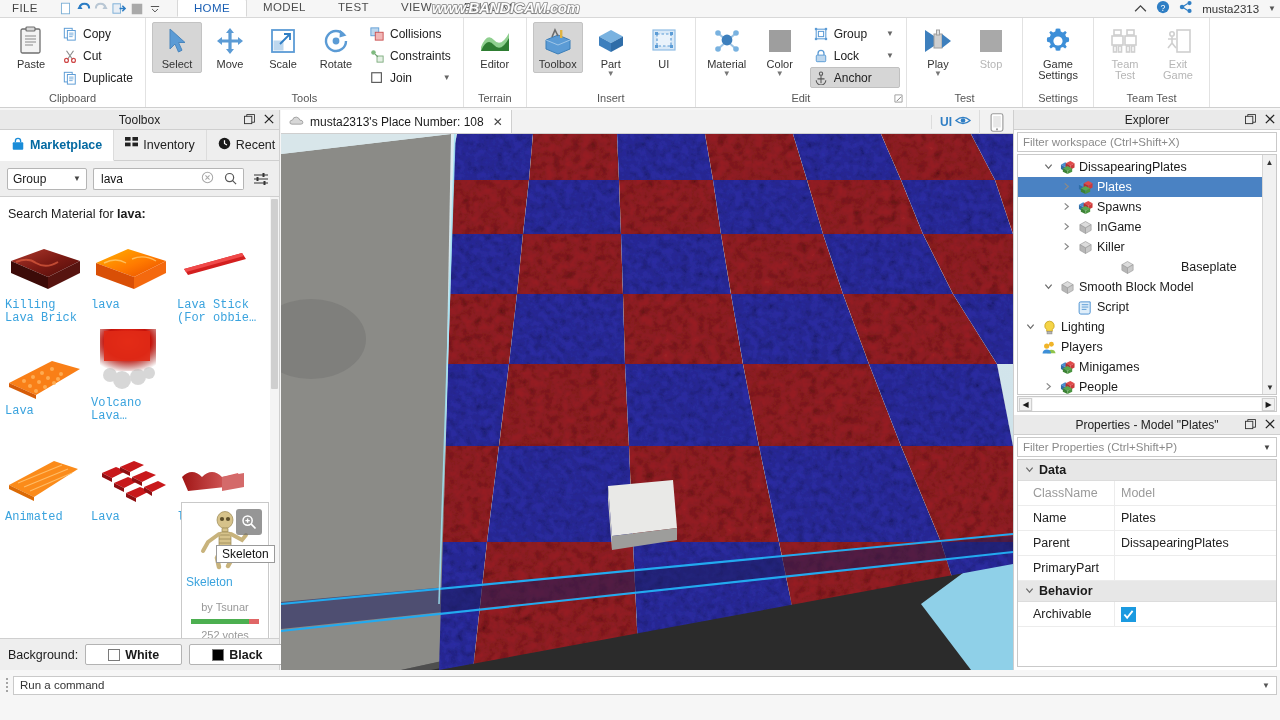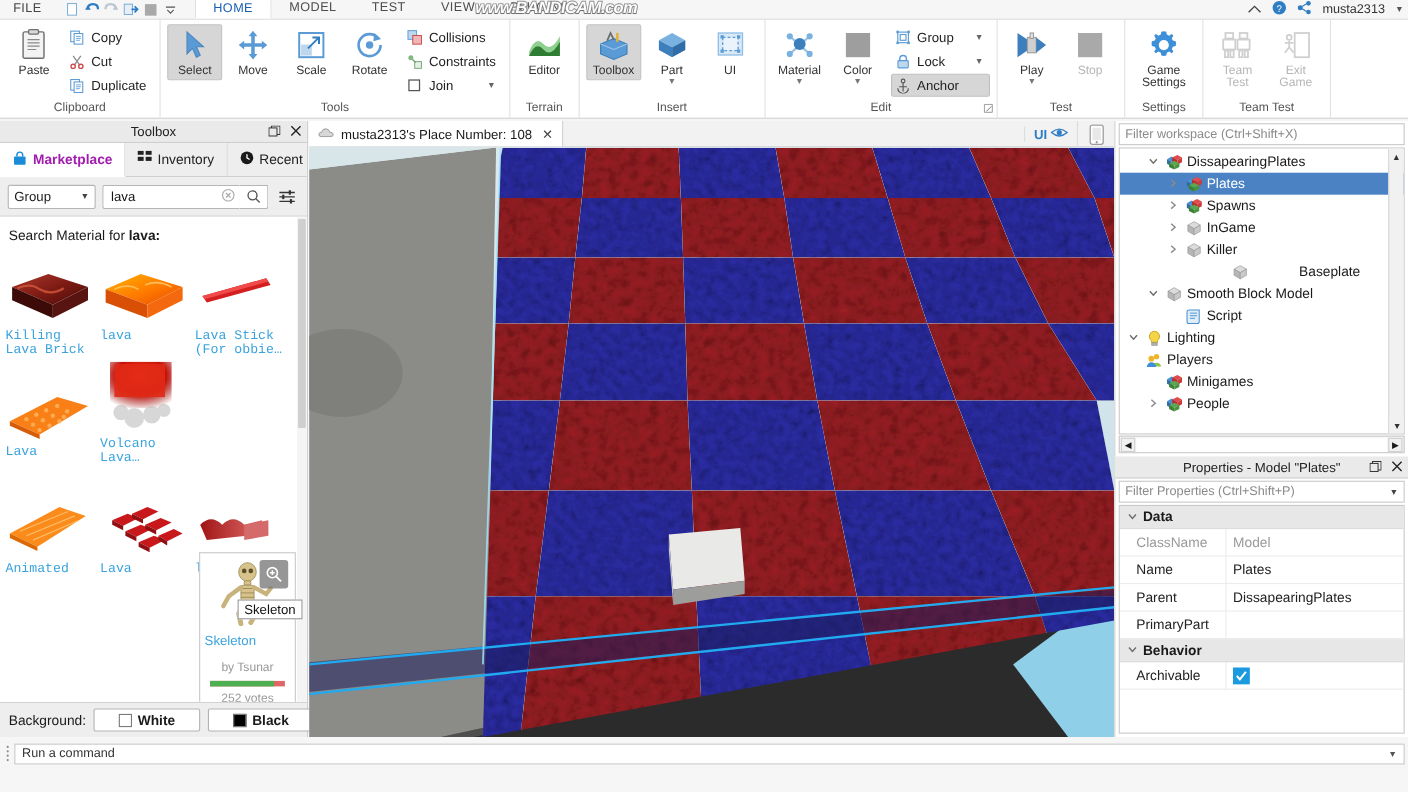--- a/index.html
+++ b/index.html
@@ -64,21 +64,21 @@
     height:20px; background:#eaeaea; border-bottom:1px solid #cfcfcf;
     display:flex; align-items:center; justify-content:center; position:relative;
     font-size:12px; color:#222;
   }
   .panel-title .pt-actions { position:absolute; right:5px; top:0; height:20px; display:flex; align-items:center; gap:9px; }
   .pt-ico { font-size:12px; color:#333; line-height:12px; }
 
   #toolbox { position:absolute; left:0; top:110px; width:280px; height:560px; background:#fff; border-right:1px solid #cfcfcf; display:flex; flex-direction:column;}
   .tb-tabs { height:31px; background:#eeeeee; display:flex; align-items:stretch; border-bottom:1px solid #cfcfcf; }
   .tb-tab { display:flex; align-items:center; gap:5px; padding:0 11px; font-size:12.5px; color:#222; border-right:1px solid #dcdcdc; }
-  .tb-tab.active { background:#fff; color:#a21caf; font-weight:bold; border-bottom:1px solid #fff; margin-bottom:-1px; }
+  .tb-tab.active { background:#fff; color:#0369a1; font-weight:bold; border-bottom:1px solid #fff; margin-bottom:-1px; }
   .tb-search { height:36px; background:#eeeeee; display:flex; align-items:center; gap:6px; padding:0 7px; border-bottom:1px solid #cfcfcf;}
   .tb-select { width:80px; height:22px; background:#fff; border:1px solid #b5b5b5; border-radius:2px; display:flex; align-items:center; padding:0 5px; font-size:12px; justify-content:space-between;}
   .tb-input { flex:1; height:22px; background:#fff; border:1px solid #b5b5b5; border-radius:2px; display:flex; align-items:center; padding:0 4px 0 7px; gap:4px;}
   .tb-input .val { flex:1; font-size:12px; color:#111; }
   .tb-searchbtn { width:26px; height:22px; border:1px solid #b5b5b5; border-left:none; border-radius:0 2px 2px 0; background:#fff; display:flex;align-items:center;justify-content:center;}
   .tb-filter { width:22px; height:22px; display:flex; align-items:center; justify-content:center;}
   .tb-results { flex:1; position:relative; overflow:hidden; background:#fff; }
   .tb-results-head { font-size:12.5px; padding:10px 8px 6px 8px; }
   .tb-grid { display:flex; flex-wrap:wrap; padding:0 2px;font-family:Liberation Mono, monospace; }
   .tb-card { width:86px; padding:6px 3px 0 3px; position:relative; }
@@ -1051,20 +1051,36 @@
             <path d="M978 215 L918 225" stroke="#e53935" stroke-width="1.6"></path>
             <text x="911" y="231" font-size="10" fill="#c62828" font-family="Liberation Sans">X</text>
             <path d="M978 215 L960 182" stroke="#29b6f6" stroke-width="1.6"></path>
           </g>
         </g>
       </svg>
     </div>
   </div>
 
   <div id="explorer" actable="false">
+    <div class="panel-title">
+      <span>Explorer</span>
+      <span class="pt-actions">
+        <span class="pt-ico">
+          <svg width="11" height="11" viewBox="0 0 12 12">
+              <rect x="0.5" y="2.5" width="8" height="8" fill="none" stroke="#333"></rect>
+              <path d="M3 2.5 V0.5 H11.5 V9 H8.5" fill="none" stroke="#333"></path>
+            </svg>
+        </span>
+        <span class="pt-ico">
+          <svg width="10" height="10" viewBox="0 0 12 12">
+              <path d="M1 1 L11 11 M11 1 L1 11" stroke="#222" stroke-width="1.5"></path>
+            </svg>
+        </span>
+      </span>
+    </div>
     <div class="ex-filter">
       <span>Filter workspace (Ctrl+Shift+X)</span>
     </div>
     <div class="ex-tree">
       <div id="ex-rows" style="padding-top:2px;">
           <div class="ex-row" style="padding-left: 24px;">
             <span class="ex-arrow"><svg width="9" height="9" viewBox="0 0 10 10">
                 <path d="M1.5 3 L5 7 L8.5 3" fill="none" stroke="#6b6b6b" stroke-width="1.4"></path>
               </svg></span>
             <span class="ex-icon">

